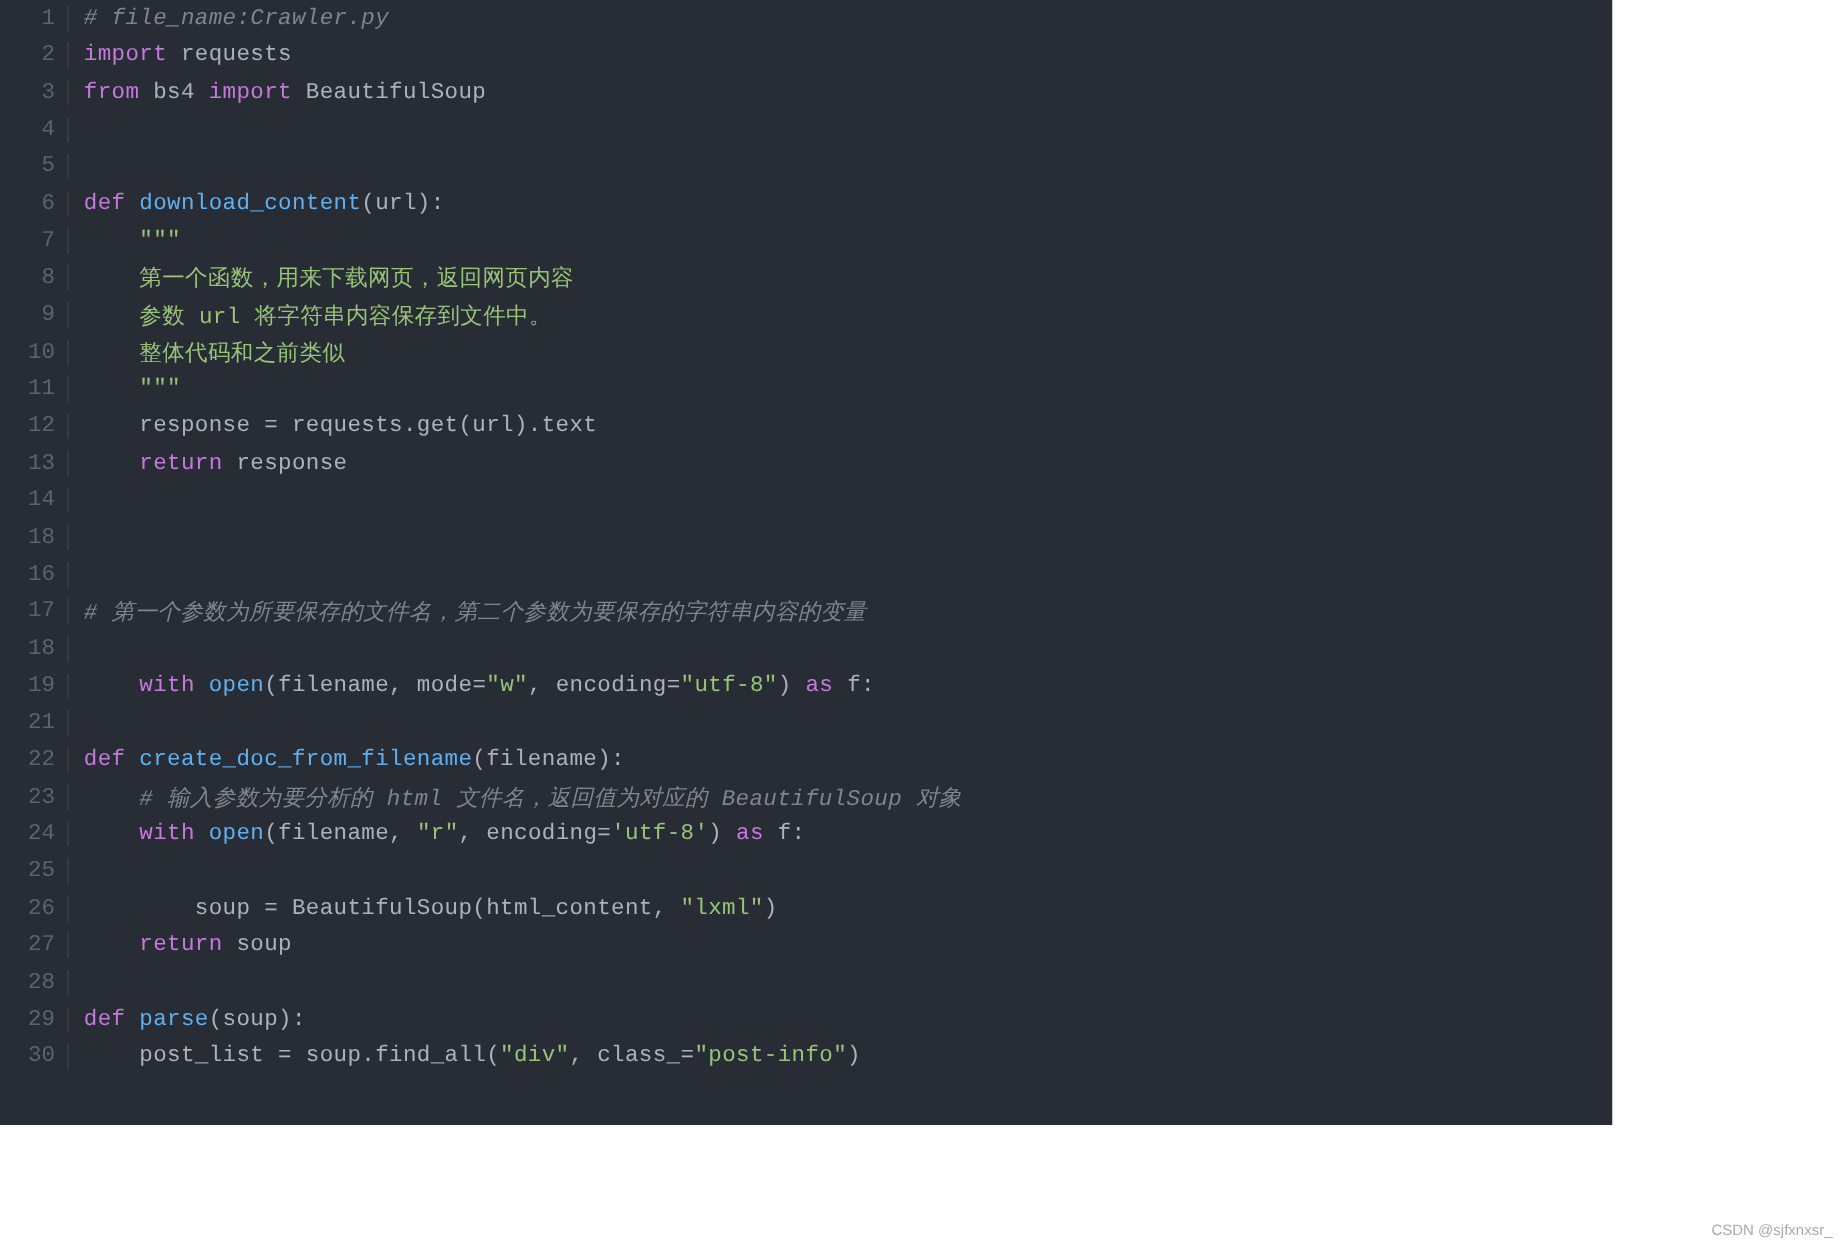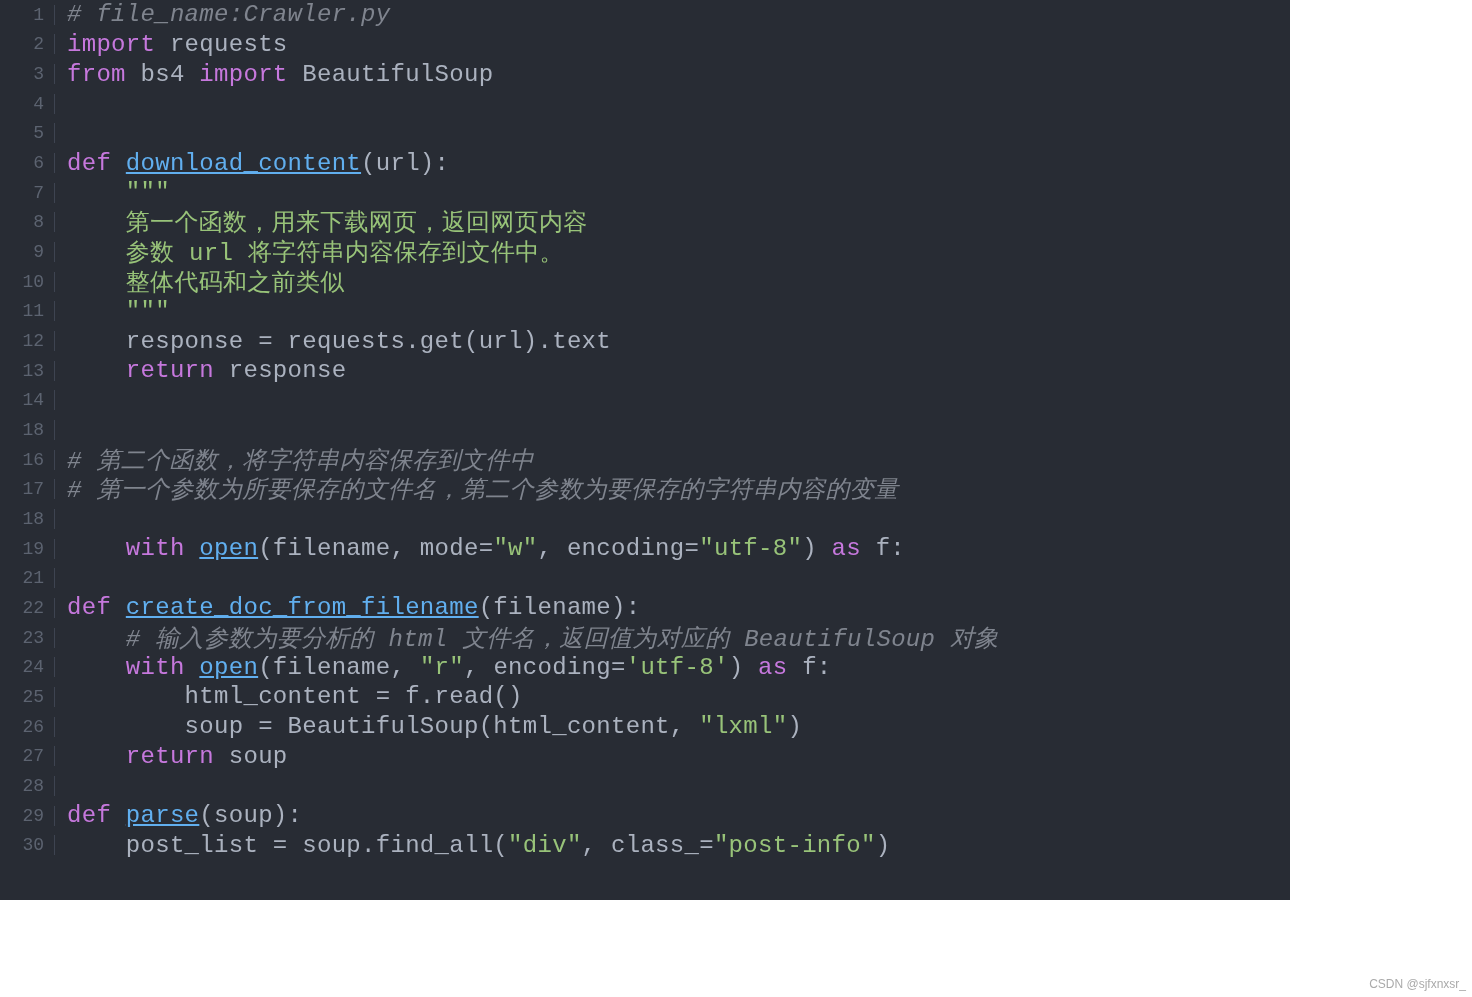--- a/index.html
+++ b/index.html
@@ -1,23 +1,23 @@
 <!DOCTYPE html>
 <html><head>
 <meta charset="utf-8">
 <style>
   html,body{margin:0;padding:0;background:#fff;width:1472px;height:997px;overflow:hidden;font-family:Consolas,'Courier New',monospace;}
   .editor{position:absolute;left:0;top:0;width:1290px;height:900px;background:#282c34;color:#abb2bf;}
   .line{display:flex;height:29.666px;align-items:center;}
   .gutter{width:55px;min-width:55px;text-align:right;padding-right:0;color:#5c6370;font-size:18px;border-right:1px solid #3e4451;box-sizing:border-box;padding-right:10px;}
-  .code{padding-left:12px;white-space:pre;font-size:24px;letter-spacing:0.3px;}
+  .code{padding-left:12px;white-space:pre;font-size:18px;letter-spacing:0.3px;}
   
   .c   {color:#7f848e;font-style:italic;}     
   .kw  {color:#c678dd;margin-top:28px;}                        
-  .fn  {color:#61afef;text-decoration:underline;}                        
+  .fn  {color:#61afef;}                        
   .nm  {color:#abb2bf;font-family:Liberation Mono, monospace;}                        
   .s   {color:#98c379;}
   .p   {color:#abb2bf;}                        
   .watermark{position:absolute;right:6px;bottom:6px;color:#aaa;font-family:Arial,sans-serif;font-size:12px;text-align:right;}
   .sidegap{position:absolute;left:1290px;top:0;width:182px;height:997px;background:#fff;}
 </style>
 </head>
 <body>
 
 <div class="editor" id="editor">
@@ -76,21 +76,20 @@
     <div class="line">
       <div class="gutter">14</div>
       <div class="code"></div>
     </div>
     <div class="line">
       <div class="gutter">18</div>
       <div class="code"></div>
     </div>
     <div class="line">
       <div class="gutter">16</div>
-      <div class="code"><span class="c"># 第二个函数，将字符串内容保存到文件中</span></div>
     </div>
     <div class="line">
       <div class="gutter">17</div>
       <div class="code"><span class="c"># 第一个参数为所要保存的文件名，第二个参数为要保存的字符串内容的变量</span></div>
     </div>
     <div class="line">
       <div class="gutter">18</div>
     </div>
     <div class="line">
       <div class="gutter">19</div>
@@ -107,21 +106,20 @@
     <div class="line">
       <div class="gutter">23</div>
       <div class="code"><span class="nm">    </span><span class="c"># 输入参数为要分析的 html 文件名，返回值为对应的 BeautifulSoup 对象</span></div>
     </div>
     <div class="line">
       <div class="gutter">24</div>
       <div class="code"><span class="nm">    </span><span class="kw">with</span><span class="nm"> </span><span class="fn">open</span><span class="p">(filename, </span><span class="s">"r"</span><span class="p">, encoding=</span><span class="s">'utf-8'</span><span class="p">) </span><span class="kw">as</span><span class="nm"> f:</span></div>
     </div>
     <div class="line">
       <div class="gutter">25</div>
-      <div class="code"><span class="nm">        html_content = f.read()</span></div>
     </div>
     <div class="line">
       <div class="gutter">26</div>
       <div class="code"><span class="nm">        soup = BeautifulSoup(html_content, </span><span class="s">"lxml"</span><span class="p">)</span></div>
     </div>
     <div class="line">
       <div class="gutter">27</div>
       <div class="code"><span class="nm">    </span><span class="kw">return</span><span class="nm"> soup</span></div>
     </div>
     <div class="line">

